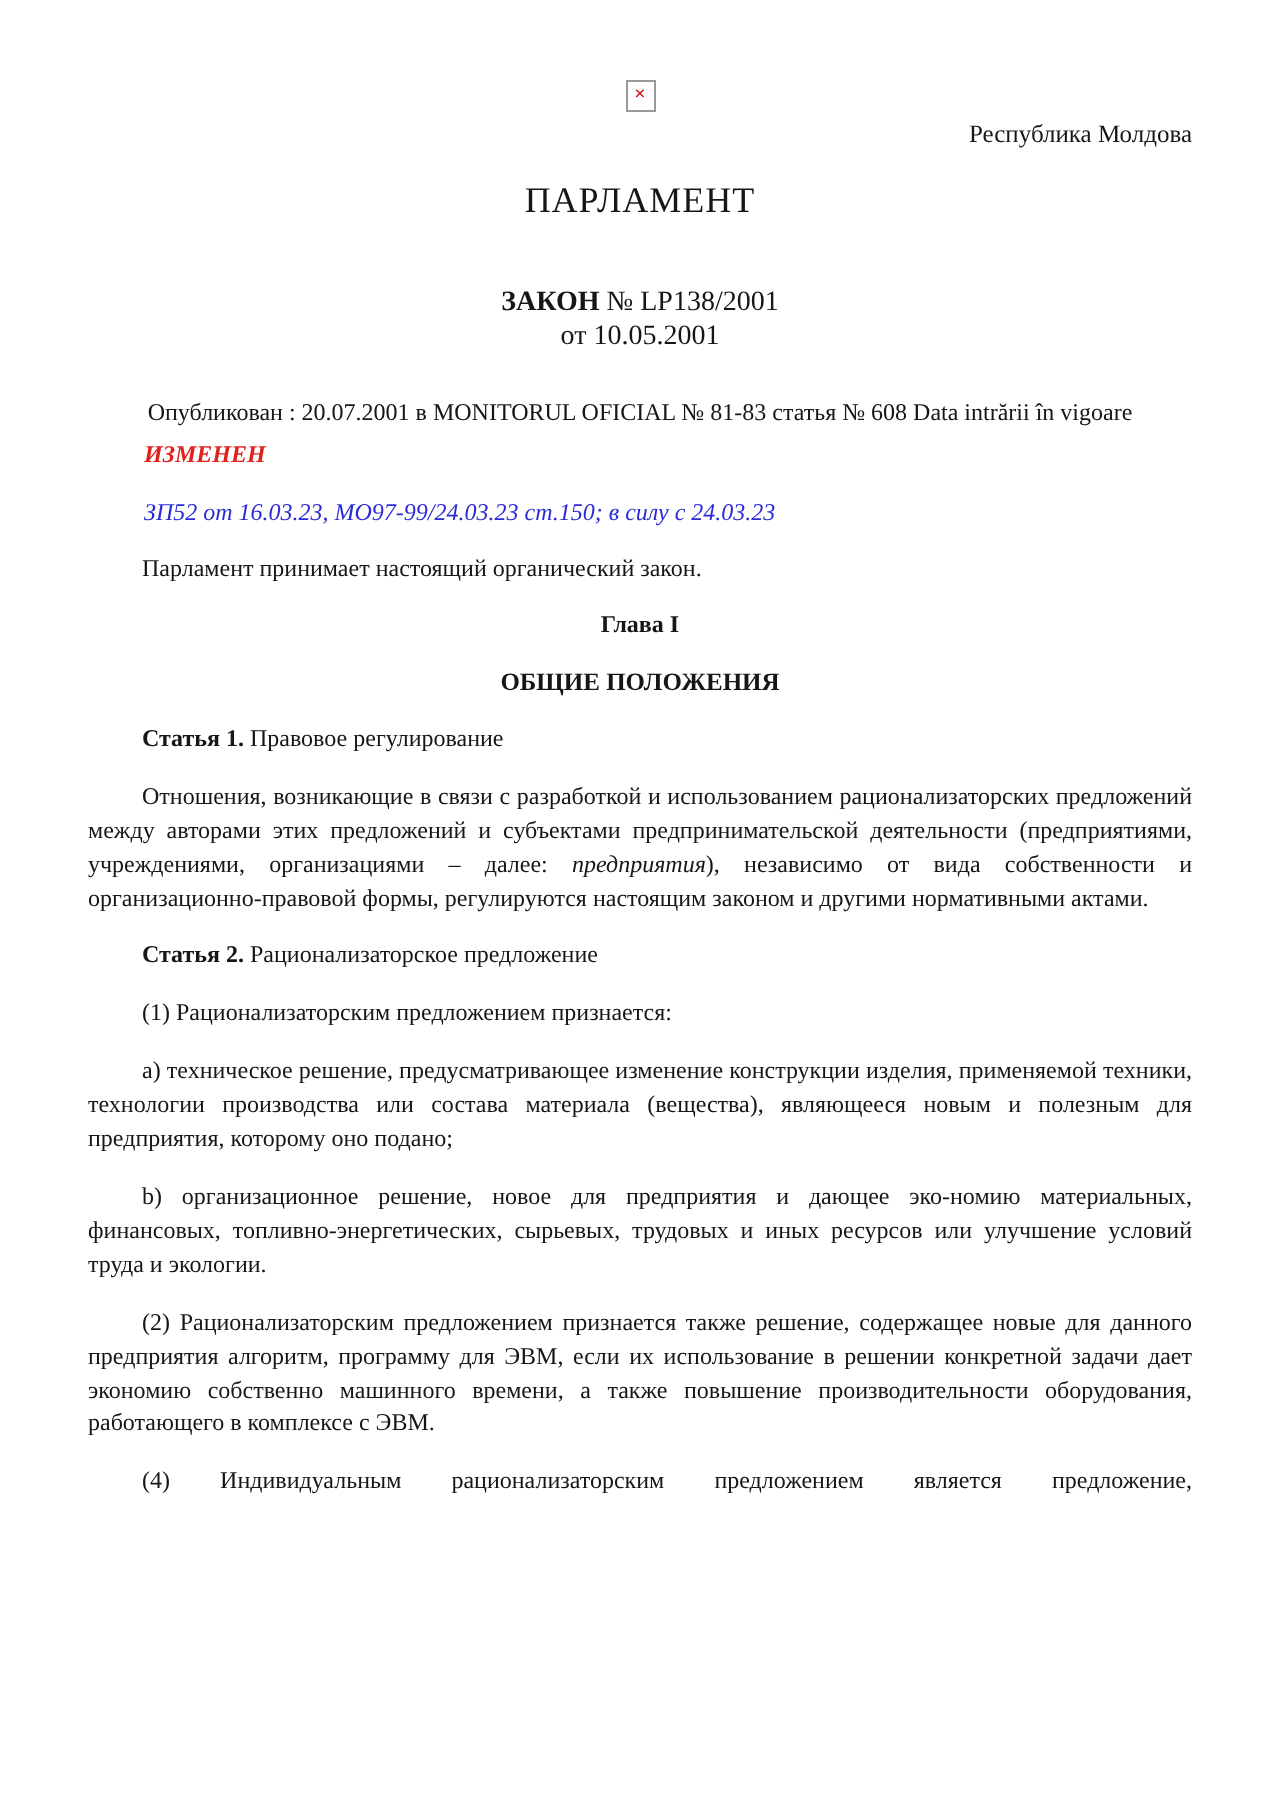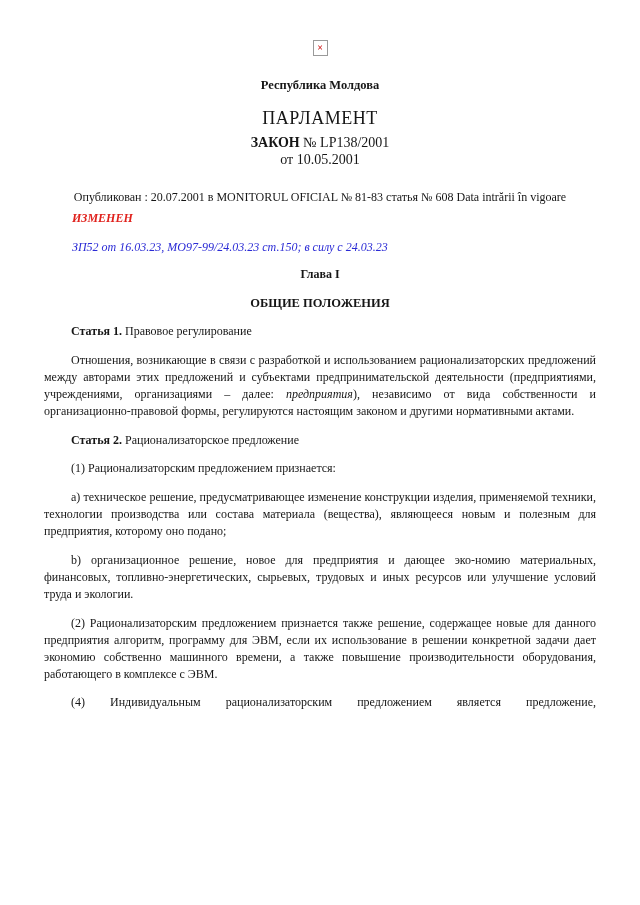--- a/index.html
+++ b/index.html
@@ -24,31 +24,32 @@
     height: 14px;
     border: 1px solid #9a9a9a;
     background: #ffffff;
     line-height: 14px;
     font-size: 10px;
     font-weight: bold;
     text-align: center;
     vertical-align: middle;
   }
   .country {
-    margin-top: 22px;
-    font-weight: bold;
+    margin-top: 4px;
+    font-weight: normal;
     font-size: 12.5px;
+    text-align: right;
   }
   .institution {
     margin-top: 15px;
     font-size: 18px;
     letter-spacing: 0.5px;
   }
   .law-line {
-    margin-top: 6px;
+    margin-top: 33px;
     font-size: 14px;
   }
   .law-line b { font-weight: bold; }
   .law-date { font-size: 14px; margin-top: 1px; }
   .doc-title {
     margin-top: 23px;
     font-size: 14.5px;
     font-weight: bold;
   }
   .publication {
@@ -118,20 +119,21 @@
 
 
   <div class="publication">Опубликован : 20.07.2001 в MONITORUL OFICIAL № 81-83 статья № 608 Data intrării în vigoare</div>
 
   <div class="amended" style="color: rgb(224, 33, 28);">ИЗМЕНЕН</div>
 
   <div class="amend-link-line">
     <a class="amend-link" style="color: rgb(43, 43, 213);">ЗП52 от 16.03.23, МО97-99/24.03.23 ст.150; в силу с 24.03.23</a>
   </div>
 
+  <div class="para preamble">Парламент принимает настоящий органический закон.</div>
 
   <div class="chapter-num">Глава I</div>
 
   <div class="chapter-title">ОБЩИЕ ПОЛОЖЕНИЯ</div>
 
   <div class="para">
     <b>Статья 1.</b><span> Правовое регулирование</span>
   </div>
 
   <div class="para">

